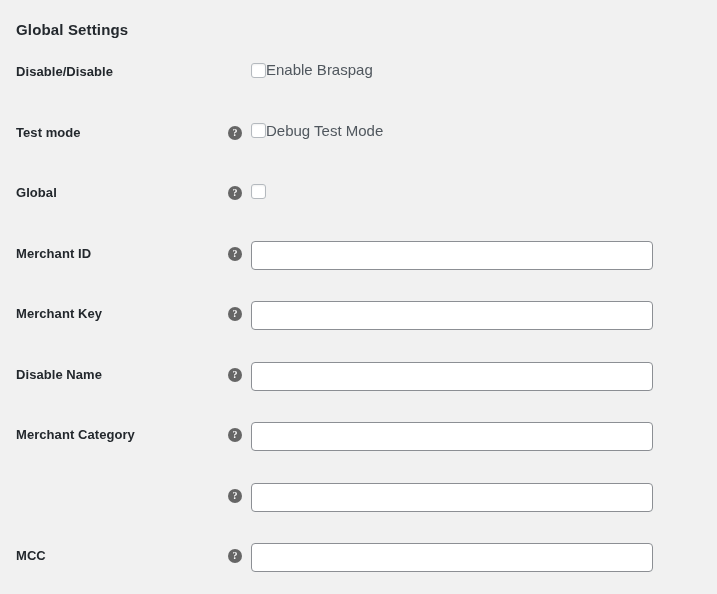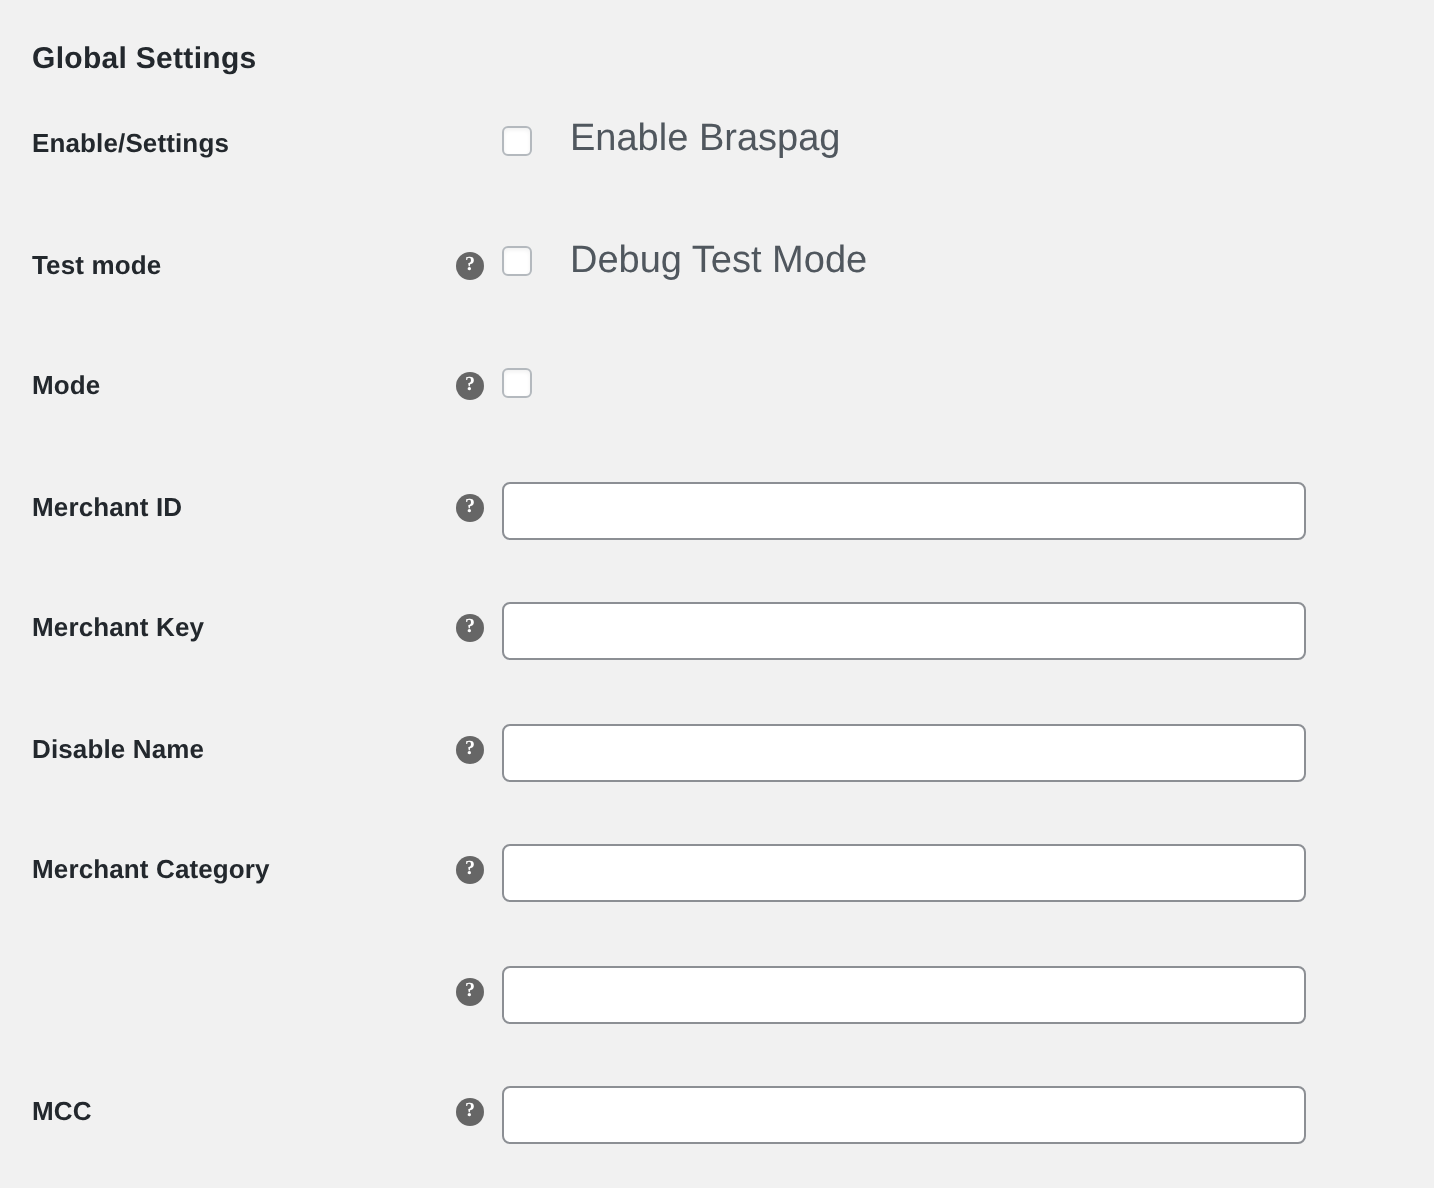--- a/index.html
+++ b/index.html
@@ -106,22 +106,22 @@
     height: 15px;
     box-sizing: border-box;
     border: 1px solid #b4b9be;
     border-radius: 3px;
     background: #ffffff;
     box-shadow: inset 0 1px 2px rgba(0,0,0,0.06);
     flex: 0 0 auto;
     cursor: pointer;
   }
   .cb-label {
-    margin-left: 19px;
-    font-size: 19px;
+    margin-left: 0;
+    font-size: 15px;
     font-weight: normal;
     color: #50575e;
     line-height: 16px;
     white-space: nowrap;
     cursor: pointer;
   }
 
   
   .text-input {
     position: absolute;
@@ -146,40 +146,40 @@
 </style>
 </head>
 <body>
 
 <div class="settings-panel">
 
   <h2 class="panel-heading">Global Settings</h2>
 
   <div class="form-table" id="form-table">
       <div class="form-row row-nohelp">
-        <div class="row-label">Enable/Settings</div>
+        <div class="row-label">Disable/Disable</div>
         <div class="row-field">
           <label class="checkbox-wrap">
             <span class="cb-box"></span>
             <span class="cb-label">Enable Braspag</span>
           </label>
         </div>
       </div>
       <div class="form-row">
         <div class="row-label">Test mode</div>
         <div class="row-field">
           <span class="help-tip">?</span>
           <label class="checkbox-wrap">
             <span class="cb-box"></span>
             <span class="cb-label">Debug Test Mode</span>
           </label>
         </div>
       </div>
       <div class="form-row">
-        <div class="row-label">Mode</div>
+        <div class="row-label">Global</div>
         <div class="row-field">
           <span class="help-tip">?</span>
           <label class="checkbox-wrap">
             <span class="cb-box"></span>
           </label>
         </div>
       </div>
       <div class="form-row">
         <div class="row-label">Merchant ID</div>
         <div class="row-field">

